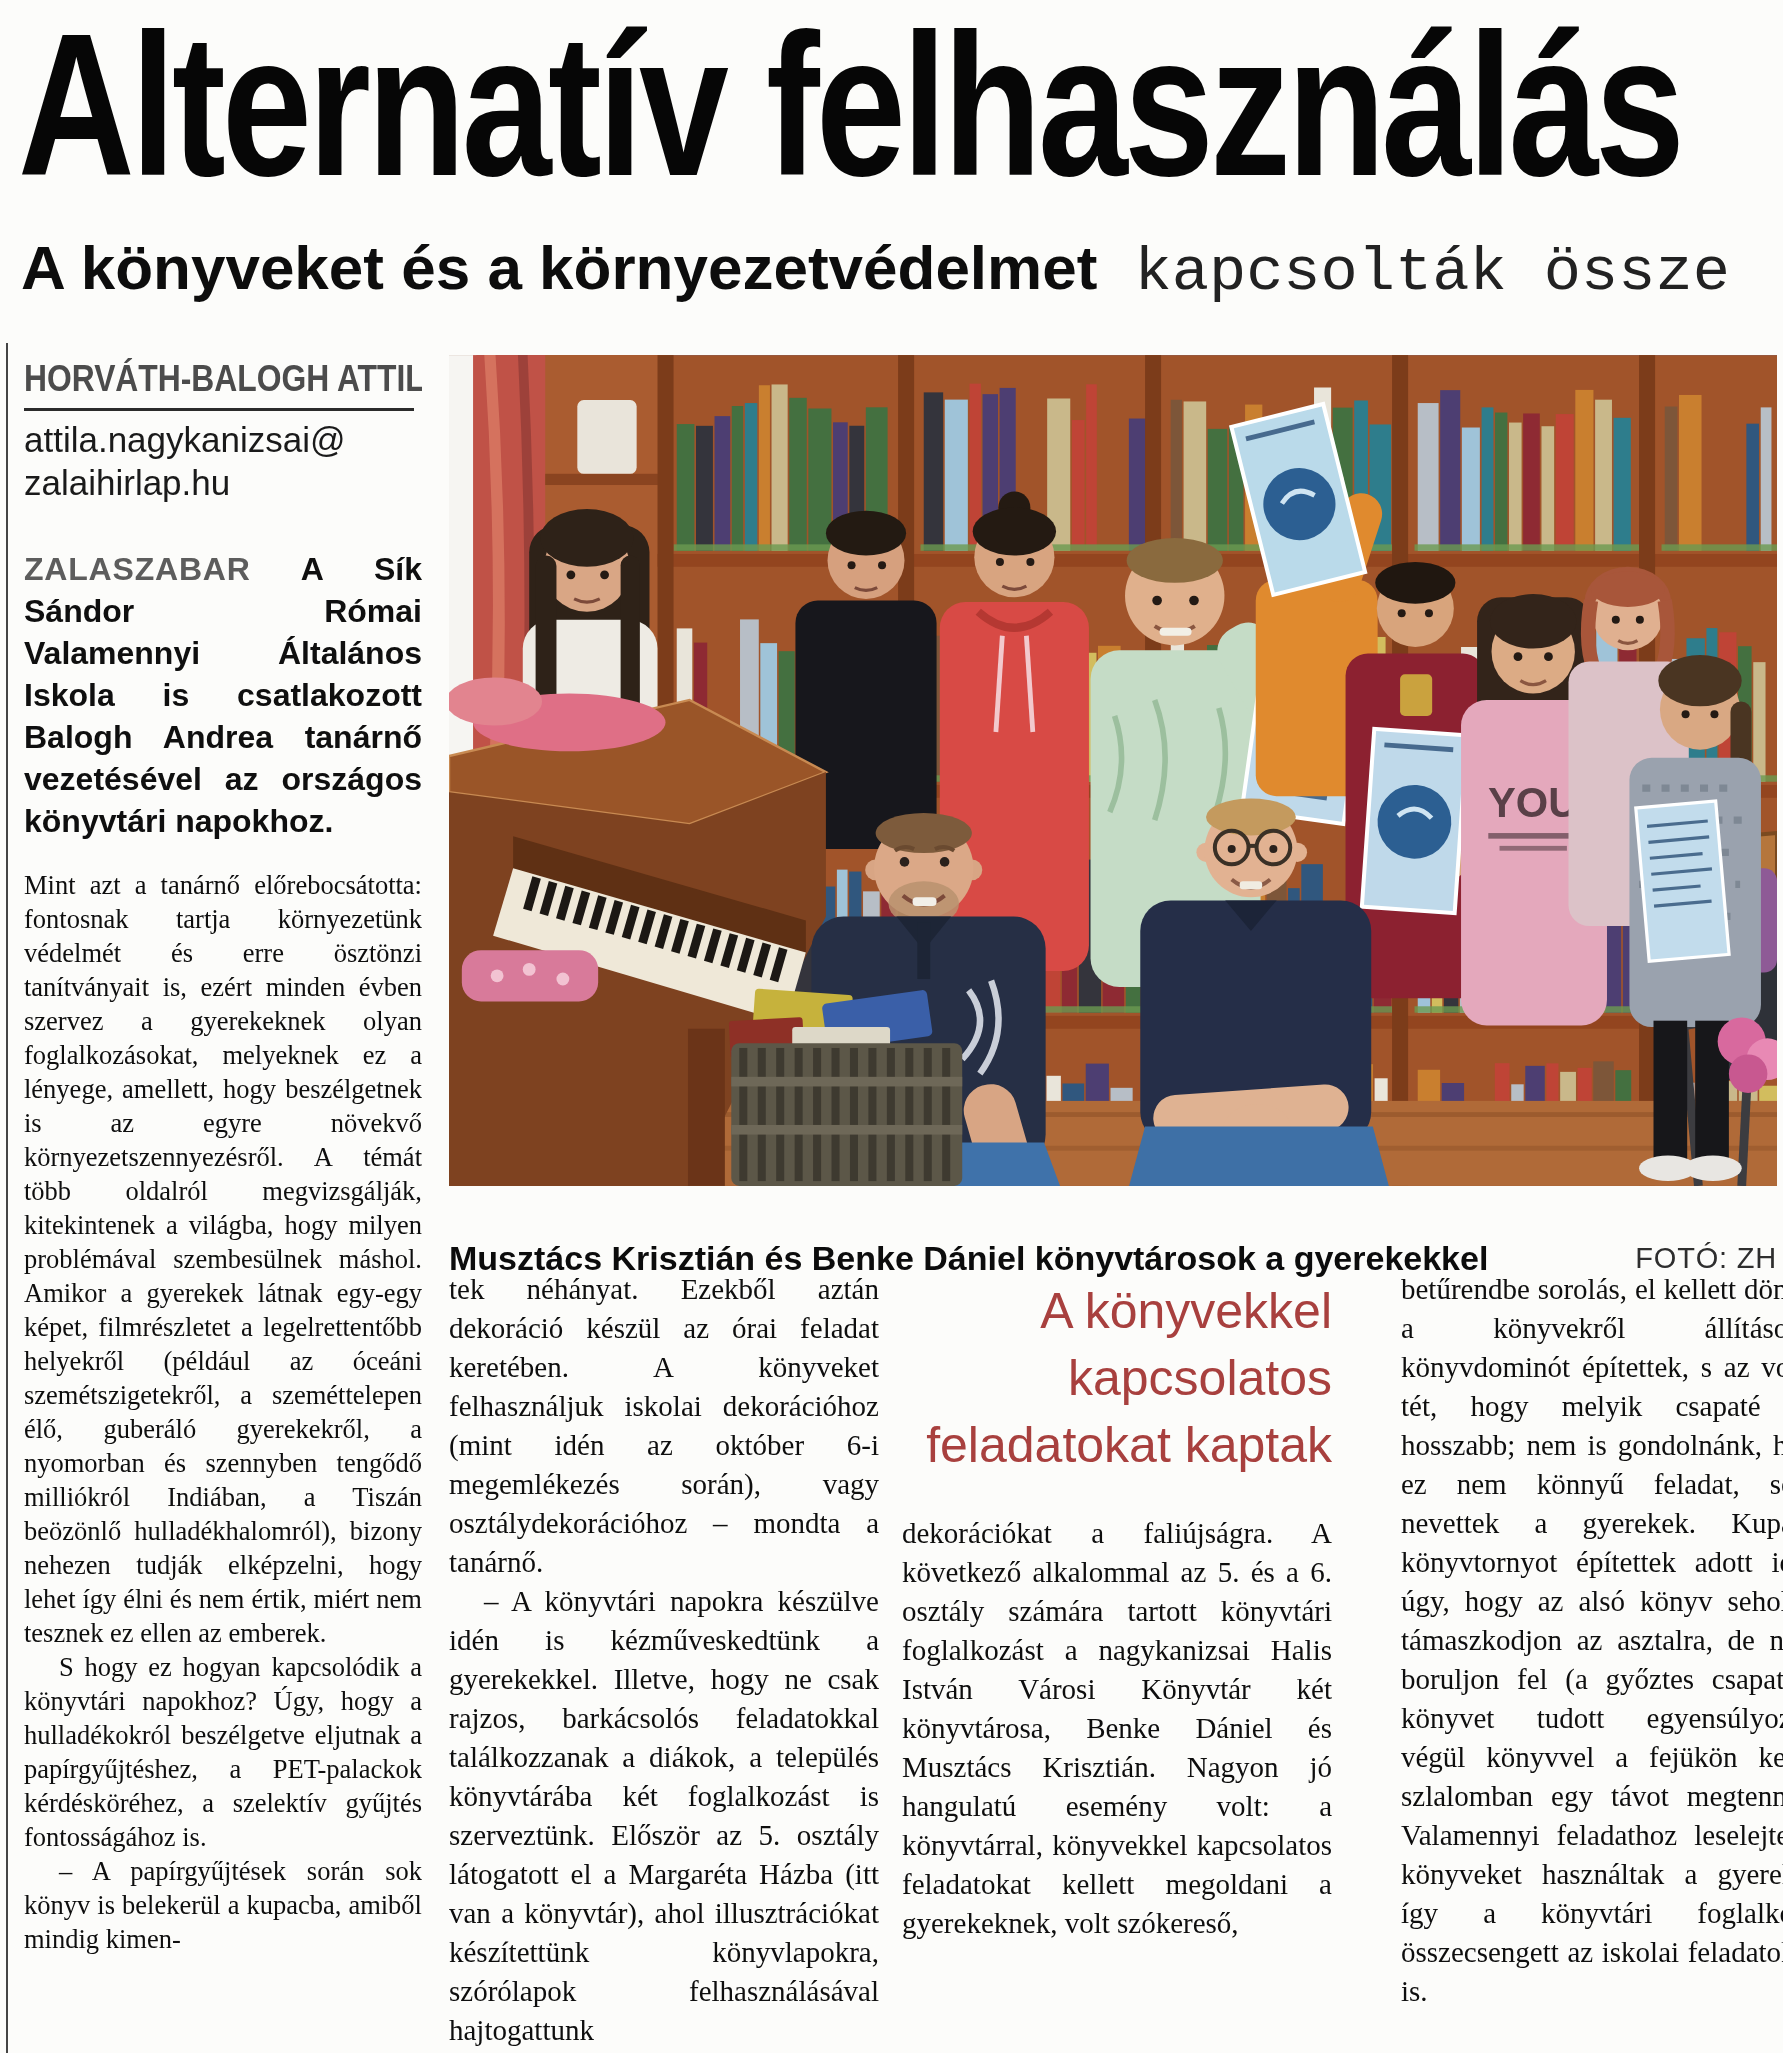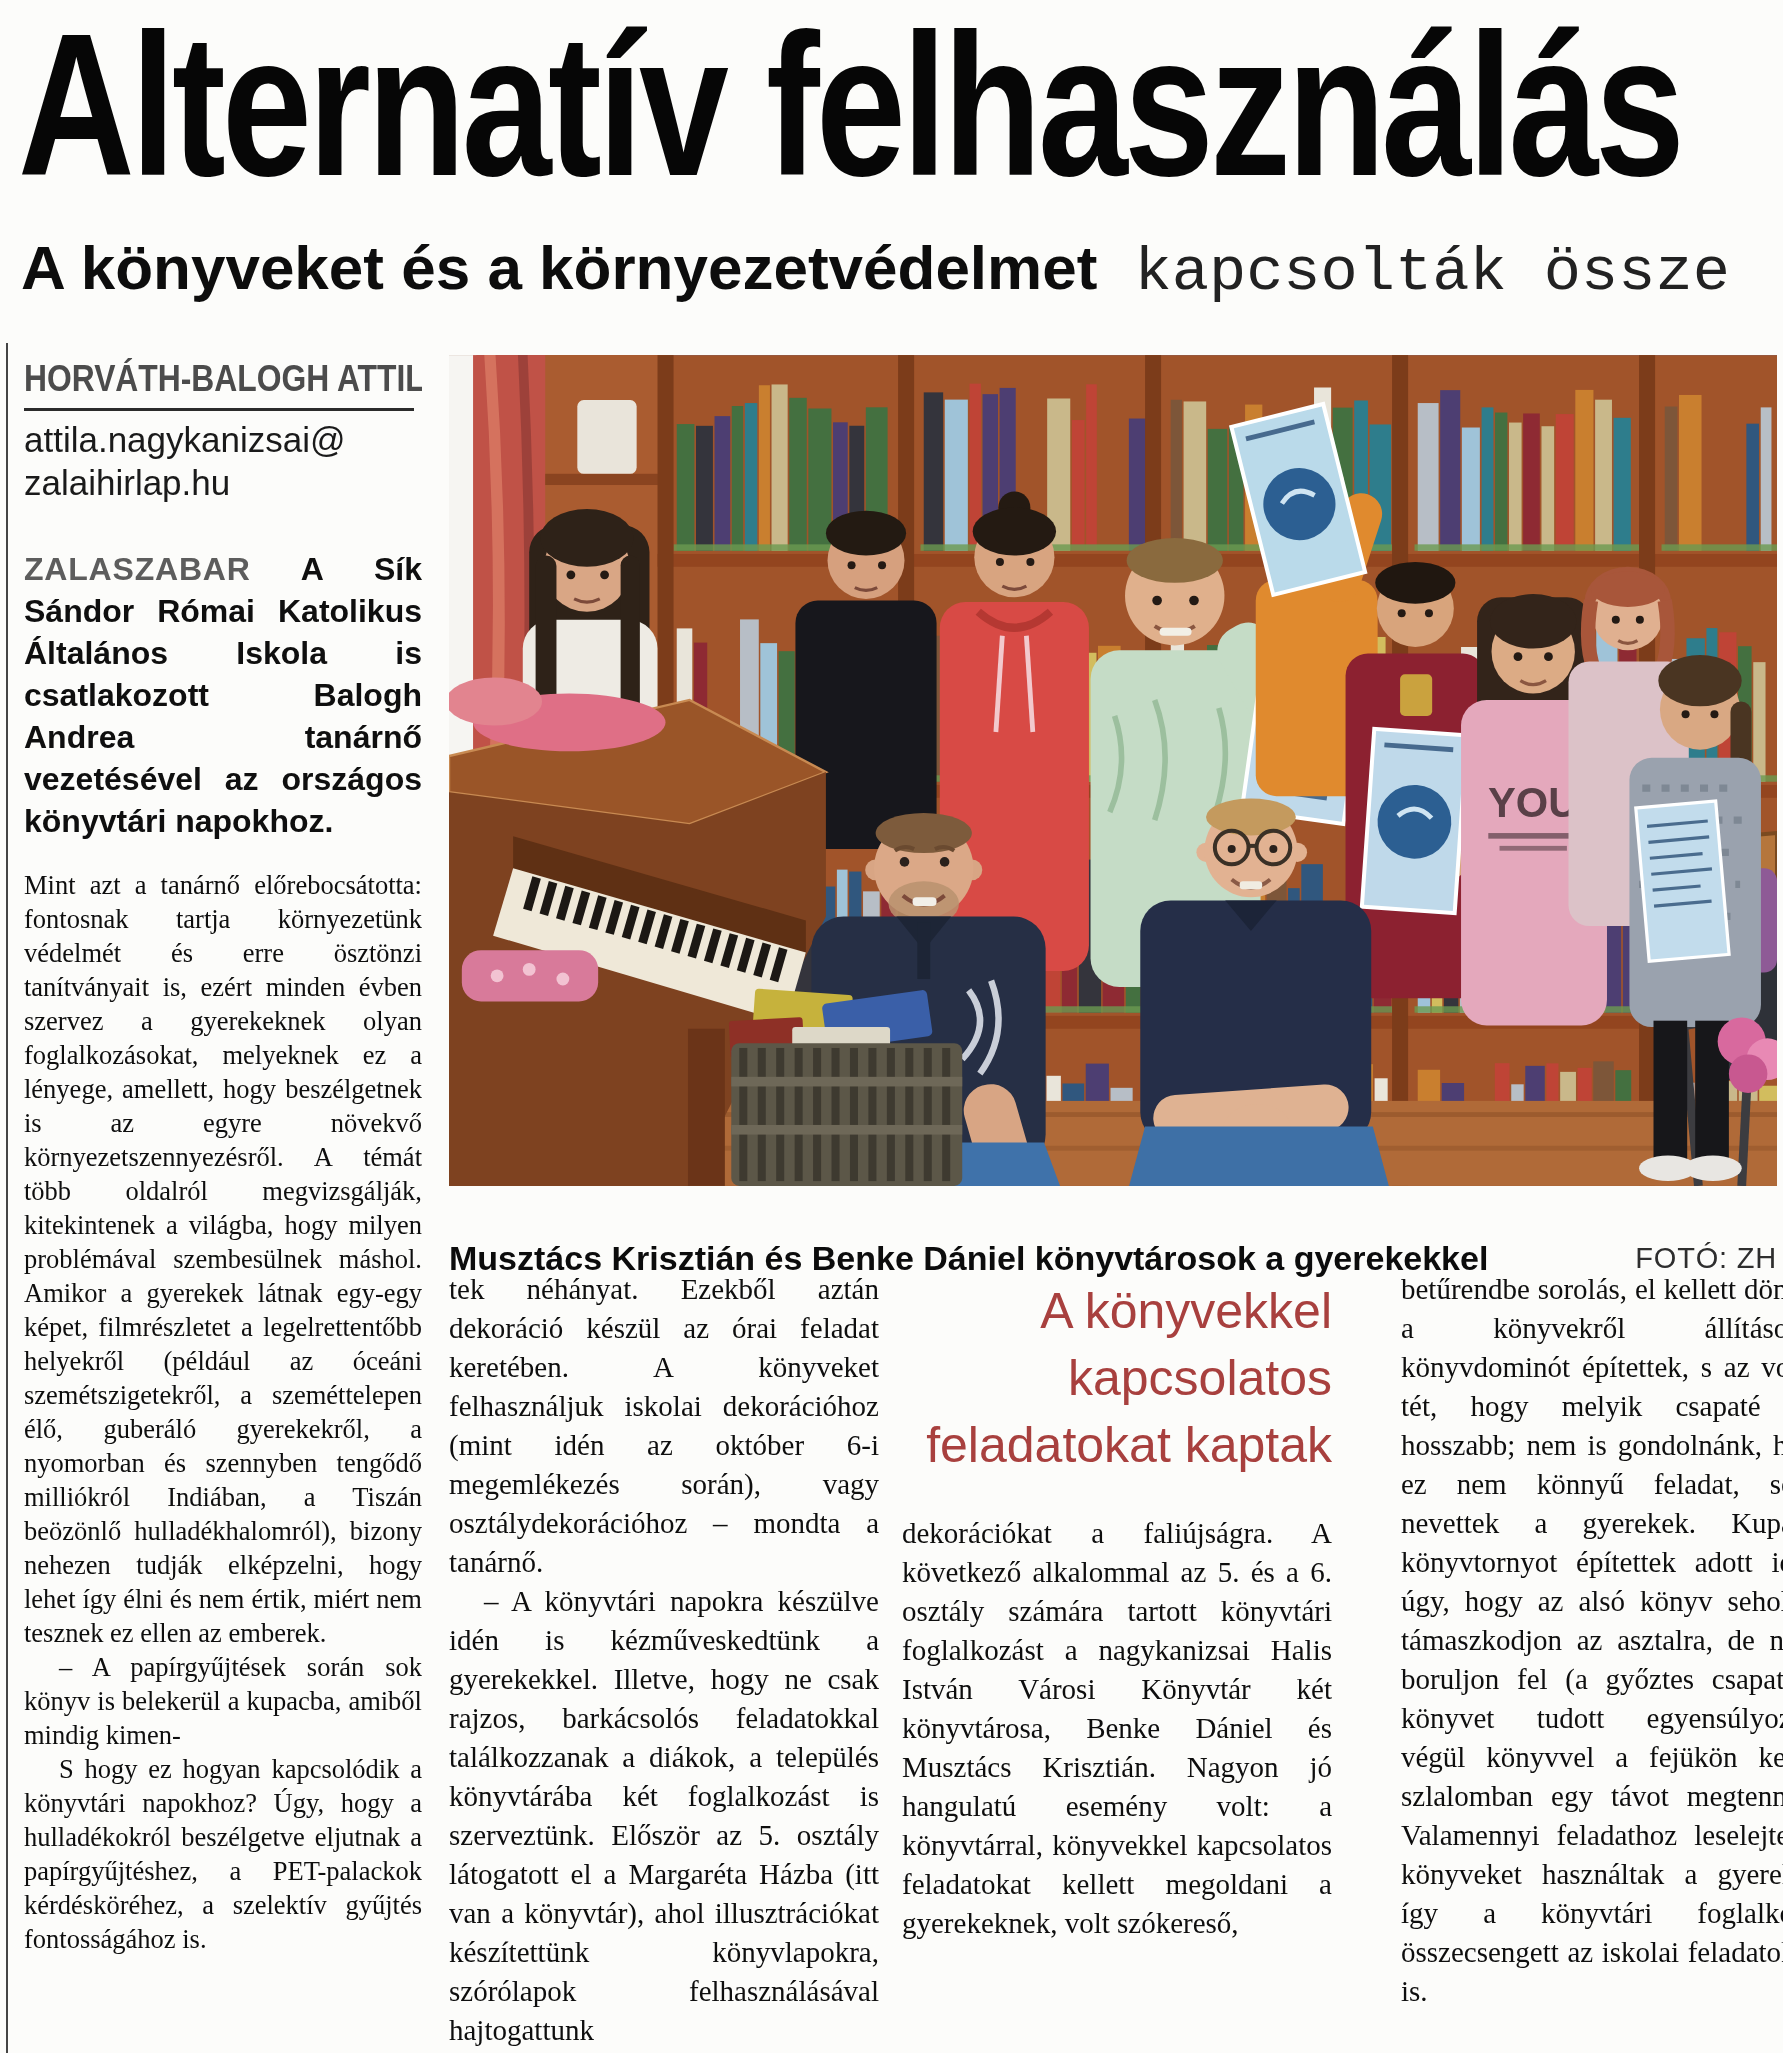--- a/index.html
+++ b/index.html
@@ -72,26 +72,26 @@
 <div class="abs col1">
   <div>
     <span class="author">HORVÁTH-BALOGH ATTILA</span>
     <div class="author-rule"></div>
     <div class="email">
       <span>attila.nagykanizsai@</span><br>
       <span>zalaihirlap.hu</span>
     </div>
   </div>
   <div class="lead">
-    <span class="loc">ZALASZABAR</span><span> A Sík Sándor Római Katolikus Általános Iskola is csatlakozott Balogh Andrea tanárnő vezetésével az országos könyvtári napokhoz.</span>
+    <span class="loc">ZALASZABAR</span><span> A Sík Sándor Római Valamennyi Általános Iskola is csatlakozott Balogh Andrea tanárnő vezetésével az országos könyvtári napokhoz.</span>
   </div>
   <div class="bodytext">
     <p>Mint azt a tanárnő előrebocsátotta: fontosnak tartja környezetünk védelmét és erre ösztönzi tanítványait is, ezért minden évben szervez a gyerekeknek olyan foglalkozásokat, melyeknek ez a lényege, amellett, hogy beszélgetnek is az egyre növekvő környezetszennyezésről. A témát több oldalról megvizsgálják, kitekintenek a világba, hogy milyen problémával szembesülnek máshol. Amikor a gyerekek látnak egy-egy képet, filmrészletet a legelrettentőbb helyekről (például az óceáni szemétszigetekről, a szeméttelepen élő, guberáló gyerekekről, a nyomorban és szennyben tengődő milliókról Indiában, a Tiszán beözönlő hulladékhalomról), bizony nehezen tudják elképzelni, hogy lehet így élni és nem értik, miért nem tesznek ez ellen az emberek.</p>
+    <p>S hogy ez hogyan kapcsolódik a könyvtári napokhoz? Úgy, hogy a hulladékokról beszélgetve eljutnak a papírgyűjtéshez, a PET-palackok kérdésköréhez, a szelektív gyűjtés fontosságához is.</p>
     <p>– A papírgyűjtések során sok könyv is belekerül a kupacba, amiből mindig kimen-</p>
-    <p>S hogy ez hogyan kapcsolódik a könyvtári napokhoz? Úgy, hogy a hulladékokról beszélgetve eljutnak a papírgyűjtéshez, a PET-palackok kérdésköréhez, a szelektív gyűjtés fontosságához is.</p>
   </div>
 </div>
 
 <div class="abs photo">
 <svg width="1328" height="831" viewBox="0 0 1656 1036" xmlns="http://www.w3.org/2000/svg">
 
   <rect x="0" y="0" width="1656" height="1036" fill="#a1542a"></rect>
 
   <rect x="0" y="0" width="34" height="1036" fill="#f6f5f2"></rect>
 

